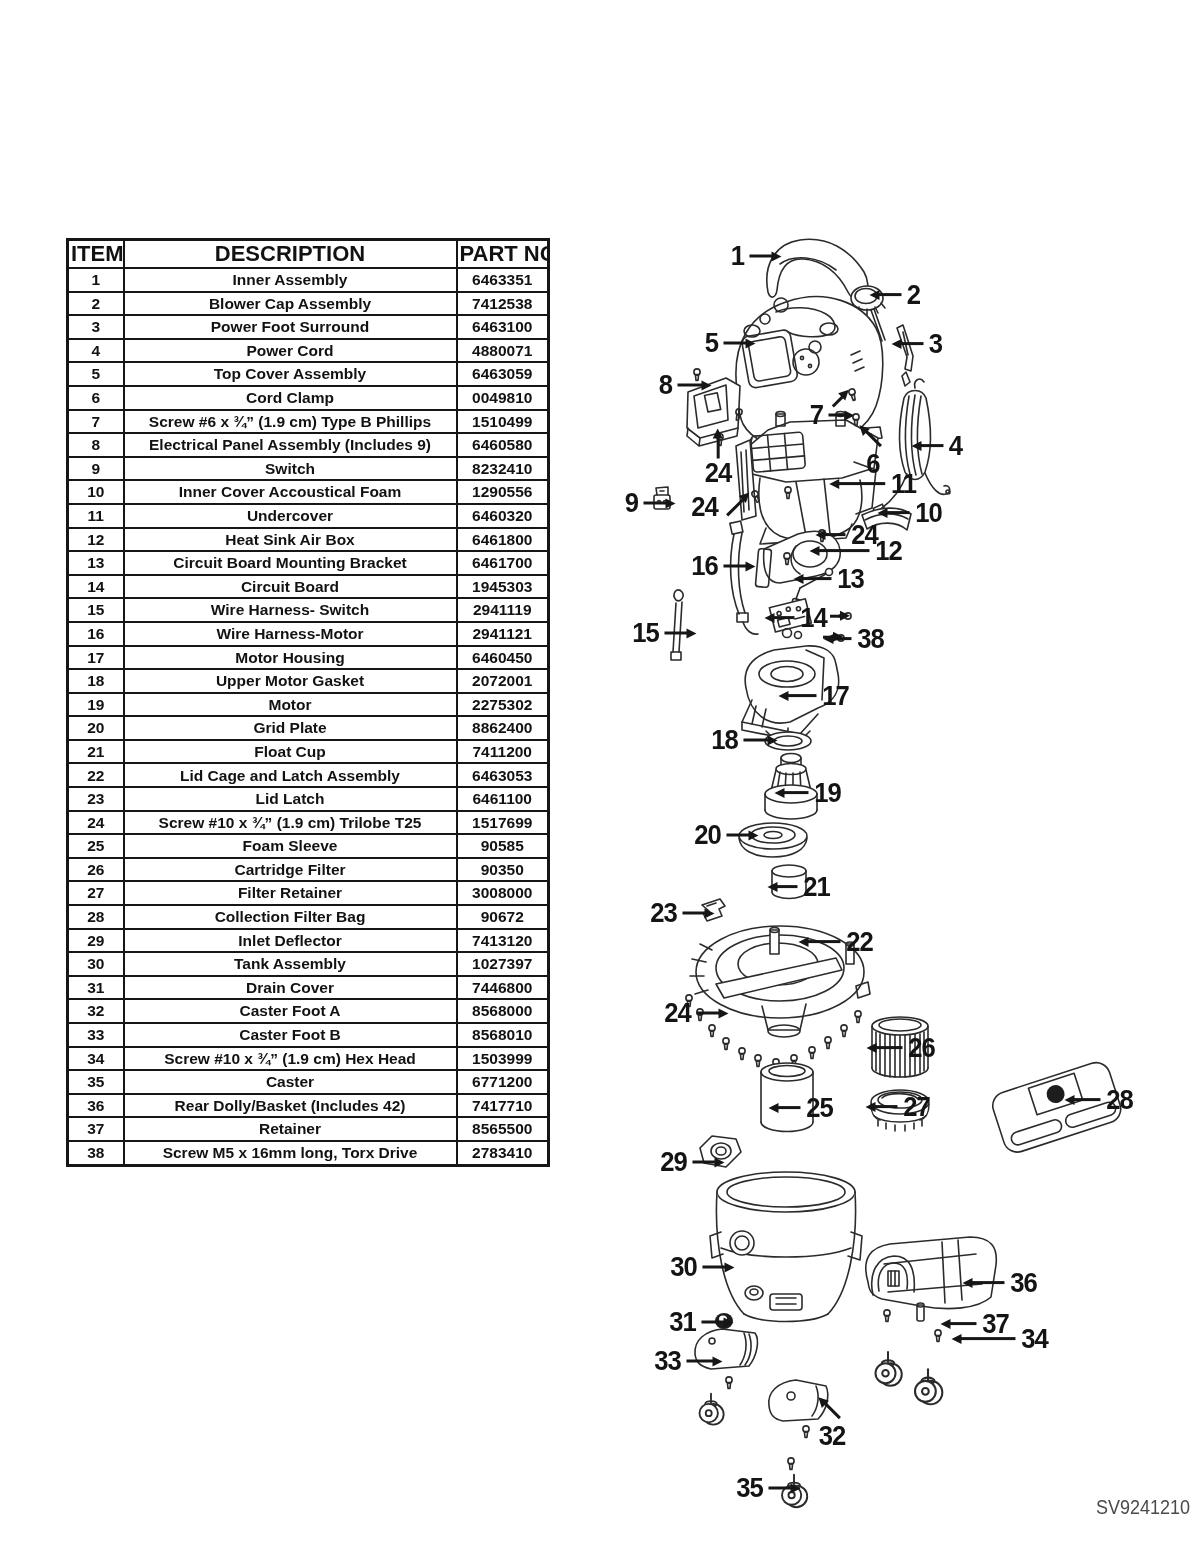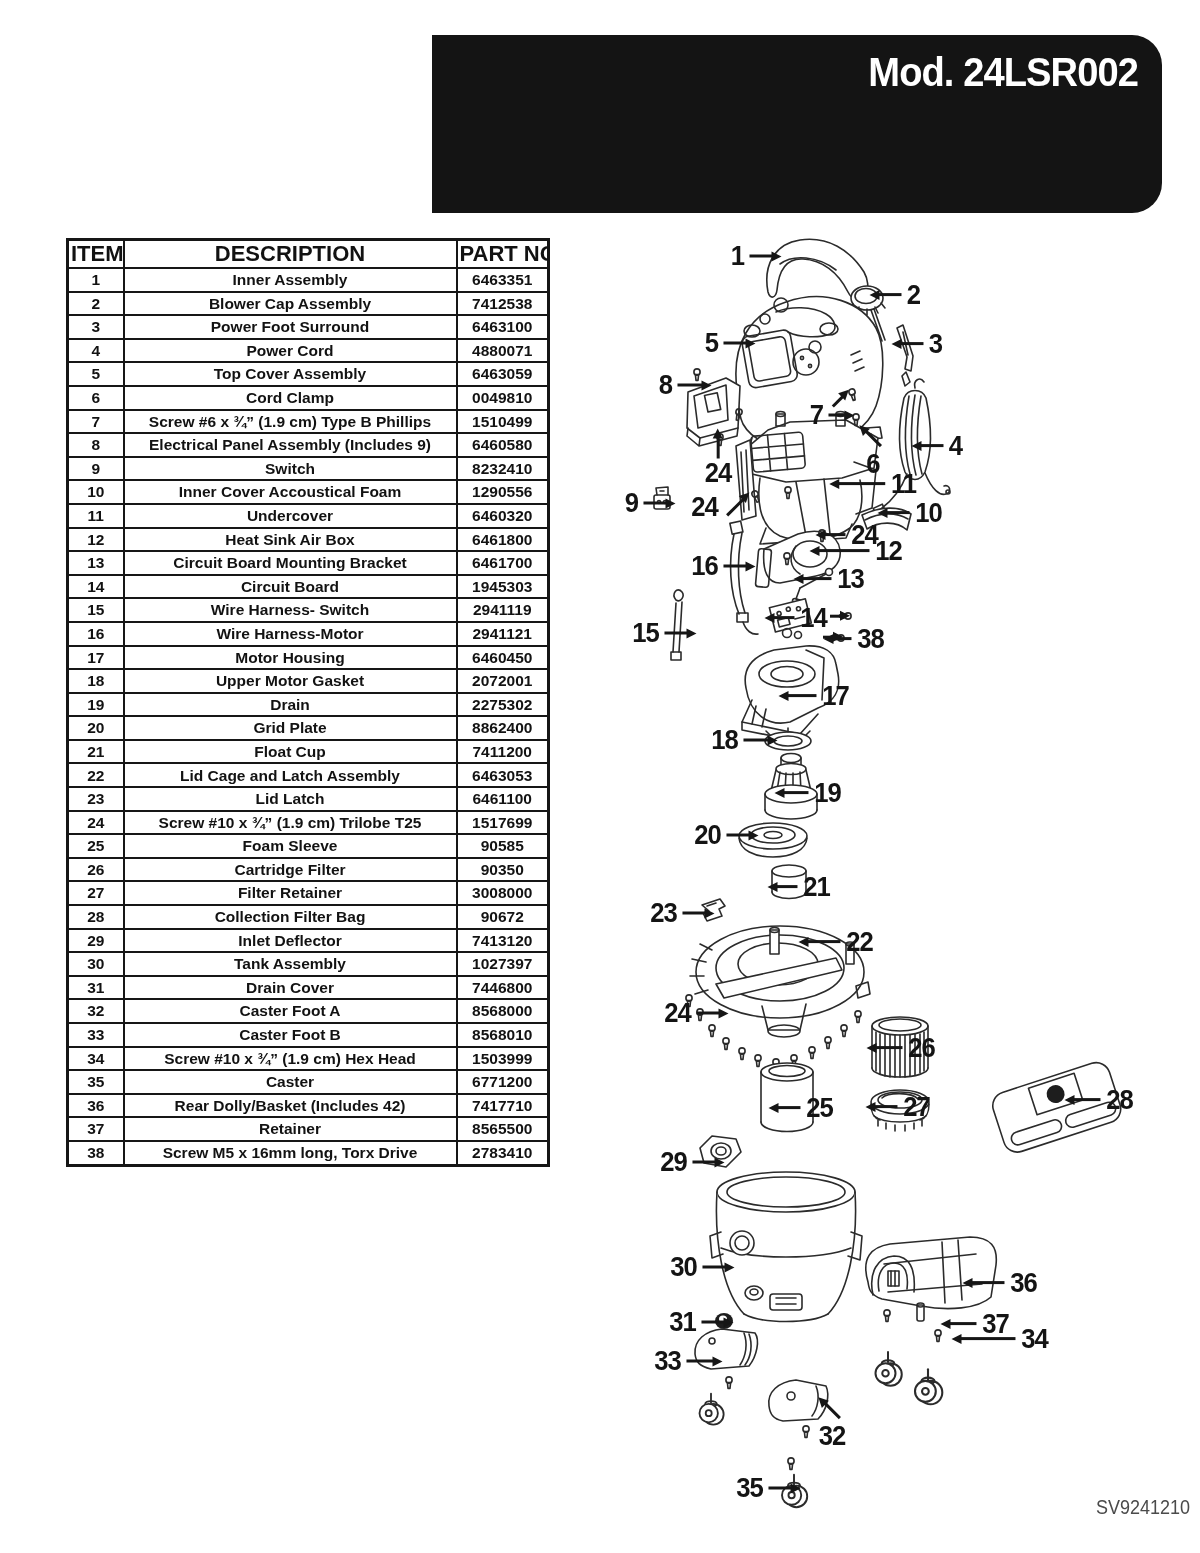--- a/index.html
+++ b/index.html
@@ -43,23 +43,20 @@
   .arr::after{content:"";position:absolute;right:-8px;top:50%;transform:translateY(-50%);
               width:0;height:0;border-left:10px solid #161616;
               border-top:5.5px solid transparent;border-bottom:5.5px solid transparent;}
   .callout.v .arr{margin:11px 0 9px;}
 </style>
 </head>
 <body>
 
 <div class="page">
 
-  <div class="model-box">
-    <div class="model">Mod. 24LSR002</div>
-  </div>
 
   <table class="parts">
     <colgroup>
         <col class="c-item">
         <col class="c-desc">
         <col class="c-part">
       </colgroup>
     <thead>
       <tr>
         <th>ITEM</th>
@@ -153,21 +150,21 @@
           <td>Motor Housing</td>
           <td>6460450</td>
         </tr>
         <tr>
           <td>18</td>
           <td>Upper Motor Gasket</td>
           <td>2072001</td>
         </tr>
         <tr>
           <td>19</td>
-          <td>Drain</td>
+          <td>Motor</td>
           <td>2275302</td>
         </tr>
         <tr>
           <td>20</td>
           <td>Grid Plate</td>
           <td>8862400</td>
         </tr>
         <tr>
           <td>21</td>
           <td>Float Cup</td>

